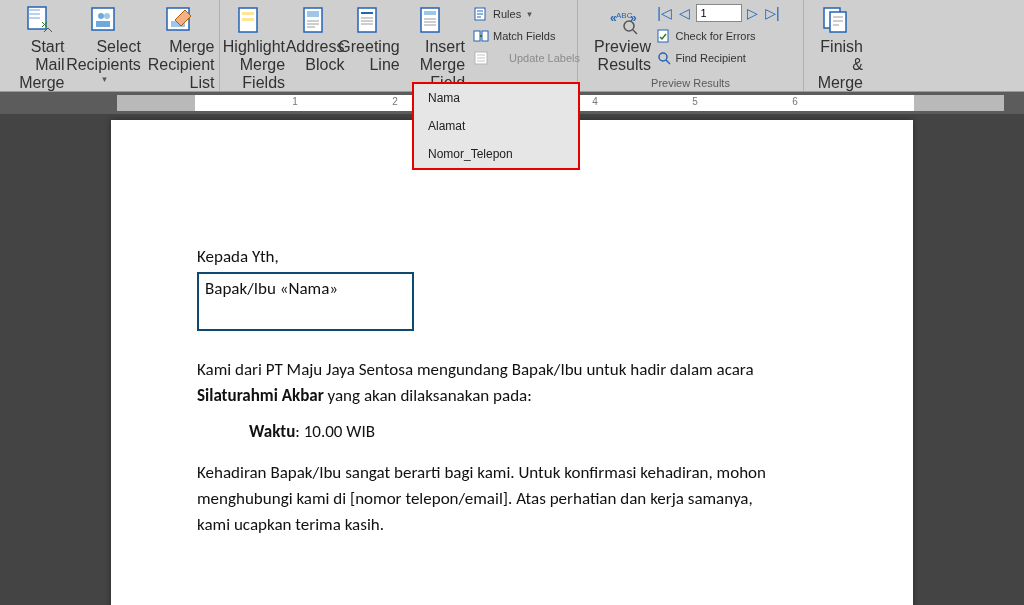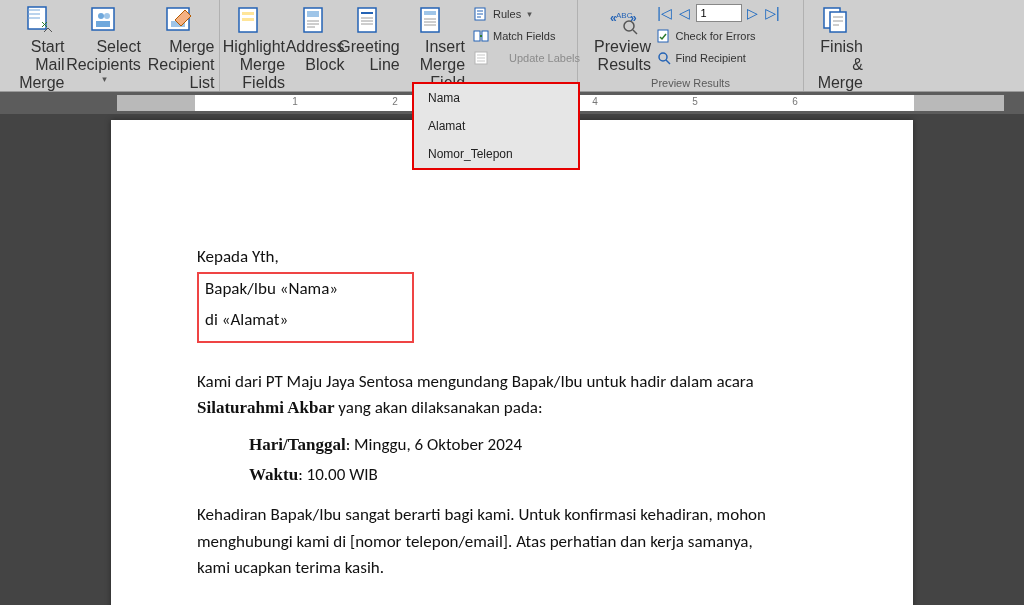--- a/index.html
+++ b/index.html
@@ -133,25 +133,25 @@
     box-shadow:0 0 6px rgba(0,0,0,.4);
     padding:124px 80px 60px 86px;
     height: 640px;
   }
   .doc {
     font-family: Calibri, "Segoe UI", sans-serif;
     font-size:17px;
     color:#111;
     line-height:1.55;
   }
-  .doc .field-box { border:2px solid #ef4444; padding:2px 74px 4px 6px; display:inline-block; margin-top:-2px;}
+  .doc .field-box { border:2px solid #0c4a6e; padding:2px 74px 22px 6px; display:inline-block; margin-top:-2px;}
   .doc p { margin-bottom:4px; }
   .doc .sp { height:26px; }
   .doc .indent { padding-left:52px; }
-  .doc b { font-weight:600;font-family:Liberation Serif, serif; }
+  .doc b { font-weight:600; }
 </style>
 </head>
 <body>
 
 <div class="ribbon">
 
   <div class="group" style="width:214px">
     <div class="group-buttons">
       <div class="big-btn">
         <svg class="icon" viewBox="0 0 32 32">
@@ -337,34 +337,30 @@
 <div class="canvas">
   <div class="page">
     <div class="doc">
 
       <p>Kepada Yth,</p>
 
       <div class="field-box">
         <p>
           <span>Bapak/Ibu «</span><span>Nama</span><span>»</span>
         </p>
-        <p>
-          <span>di «</span><span>Alamat</span><span>»</span>
-        </p>
       </div>
 
       <div class="sp"></div>
 
       <p>
         <span>Kami dari PT Maju Jaya Sentosa mengundang Bapak/Ibu untuk hadir dalam acara </span><b>Silaturahmi Akbar</b><span> yang akan dilaksanakan pada:</span>
       </p>
 
       <div style="height:6px"></div>
 
-      <p class="indent"><b>Hari/Tanggal</b><span>: Minggu, 6 Oktober 2024</span></p>
       <p class="indent"><b>Waktu</b><span>: 10.00 WIB</span></p>
 
       <div style="height:10px"></div>
 
       <p style="max-width:590px">Kehadiran Bapak/Ibu sangat berarti bagi kami. Untuk konfirmasi kehadiran, mohon menghubungi kami di [nomor telepon/email]. Atas perhatian dan kerja samanya, kami ucapkan terima kasih.</p>
     </div>
   </div>
 </div>
 
 </body></html>

